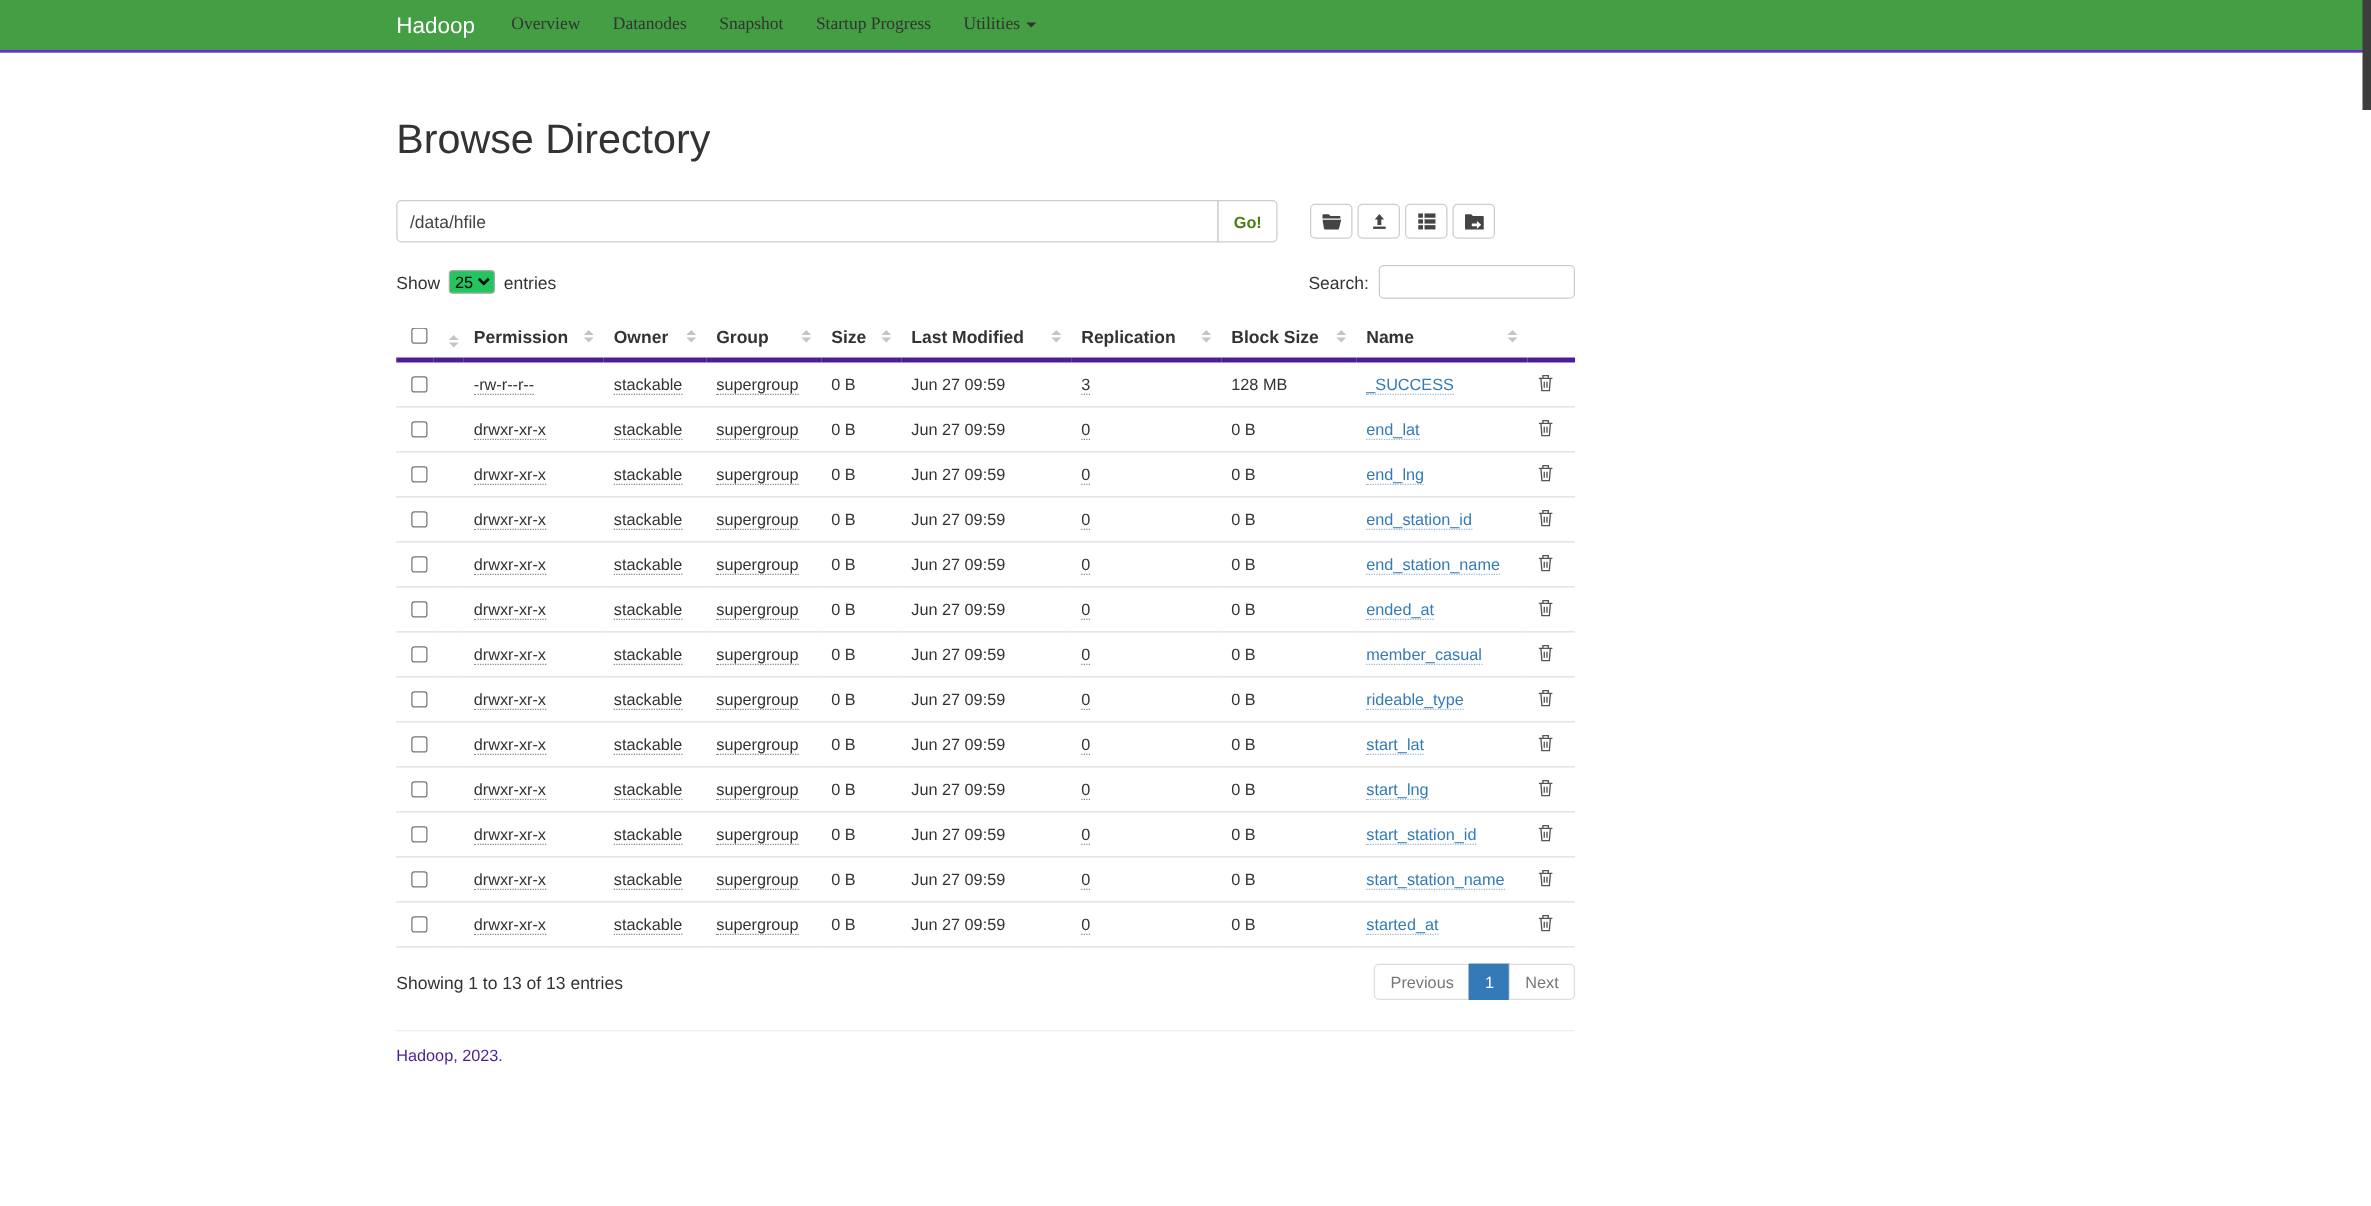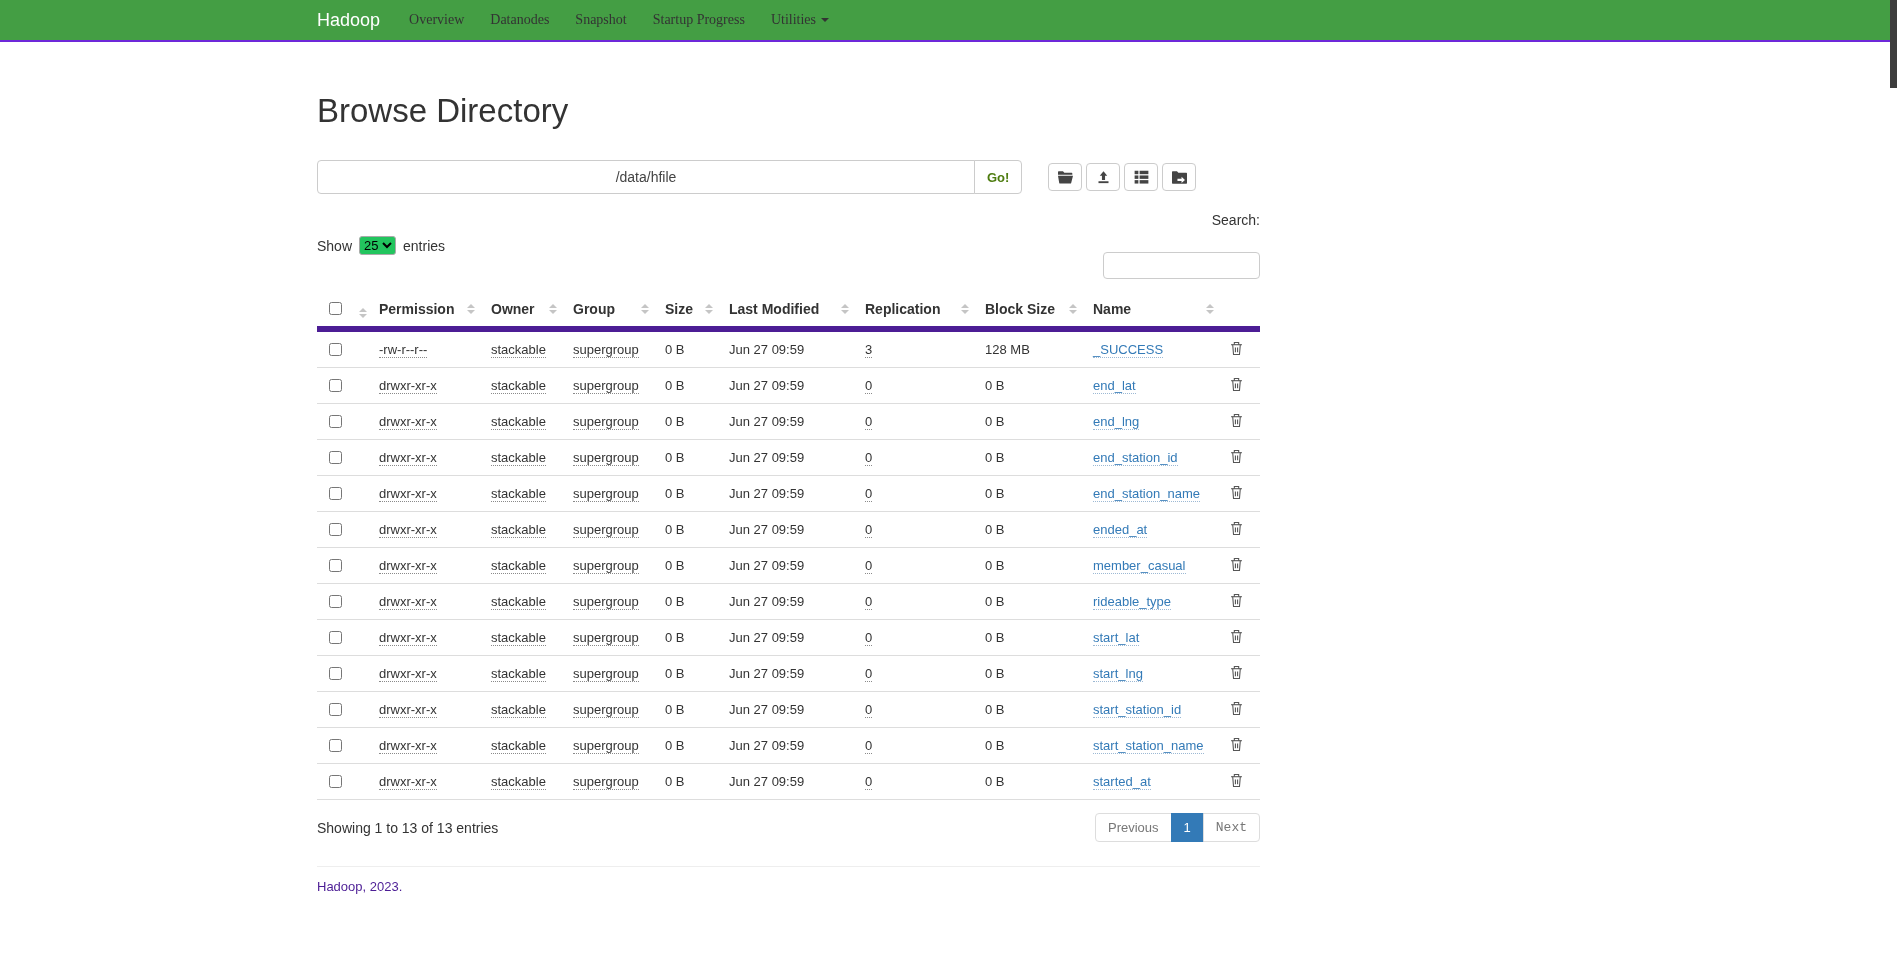--- a/index.html
+++ b/index.html
@@ -70,21 +70,20 @@
   .input-group { display: flex; }
   .path-input {
     width: 658px; height: 34px;
     padding: 6px 10px;
     font-size: 14px;
     color: #444;
     border: 1px solid #ccc;
     border-radius: 4px 0 0 4px;
     outline: none;
     font-family: "Liberation Sans", sans-serif;
-    text-align: center;
   }
   .go-btn {
     height: 34px;
     margin-left: -1px;
     padding: 6px 12px;
     font-size: 13px;
     font-weight: 700;
     color: #4d7c0f;
     background: #fff;
     border: 1px solid #ccc;
@@ -115,21 +114,21 @@
   }
   .show-group { display: flex; align-items: center; gap: 7px; }
   .page-size-select {
     height: 19px;
     font-size: 13px;
     border: 1px solid #aaa;
     border-radius: 3px;
     background: #22c55e;
     font-family: "Liberation Sans", sans-serif;
   }
-  .search-group { display: flex; align-items: flex-end; gap: 24px; flex-direction: column; }
+  .search-group { display: flex; align-items: center; gap: 8px; }
   .search-input {
     width: 157px; height: 27px;
     border: 1px solid #ccc;
     border-radius: 4px;
     padding: 3px 8px;
     font-size: 13px;
     outline: none;
     font-family: "Liberation Sans", sans-serif;
   }
 
@@ -140,21 +139,21 @@
     border-collapse: collapse;
     table-layout: fixed;
     font-size: 13px;
   }
   table.explorer th {
     text-align: left;
     font-size: 14px;
     font-weight: 700;
     color: #333;
     padding: 8px;
-    border-bottom: 6px solid #4c1d95;
+    border-bottom: 4px solid #4c1d95;
     vertical-align: middle;
     cursor: pointer;
   }
   table.explorer td {
     padding: 8px;
     border-top: 1px solid #ddd;
     vertical-align: middle;
     color: #333;
     white-space: nowrap;
     overflow: hidden;
@@ -208,21 +207,21 @@
   .pager .page-btn {
     font-size: 13px;
     padding: 6px 12px;
     border: 1px solid #ddd;
     background: #fff;
     color: #777;
     cursor: pointer;
     margin-left: -1px;
   }
   .pager .page-btn:first-child { border-radius: 4px 0 0 4px; margin-left: 0; }
-  .pager .page-btn:last-child { border-radius: 0 4px 4px 0; font-family: Liberation Mono, monospace; }
+  .pager .page-btn:last-child { border-radius: 0 4px 4px 0; }
   .pager .page-btn.active {
     background: #337ab7;
     border-color: #337ab7;
     color: #fff;
   }
 
   hr.footer-rule {
     border: none;
     border-top: 1px solid #eee;
     margin: 24px 0 12px 0;

